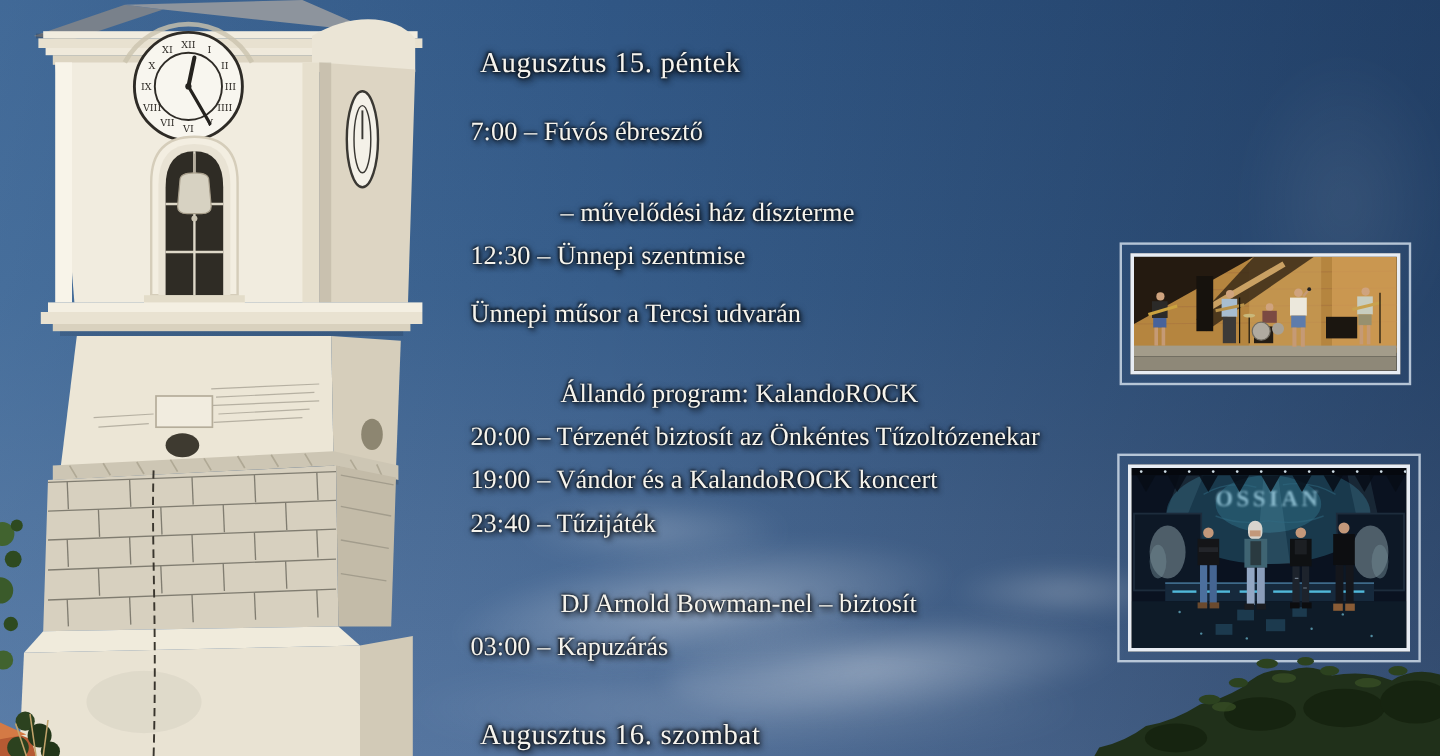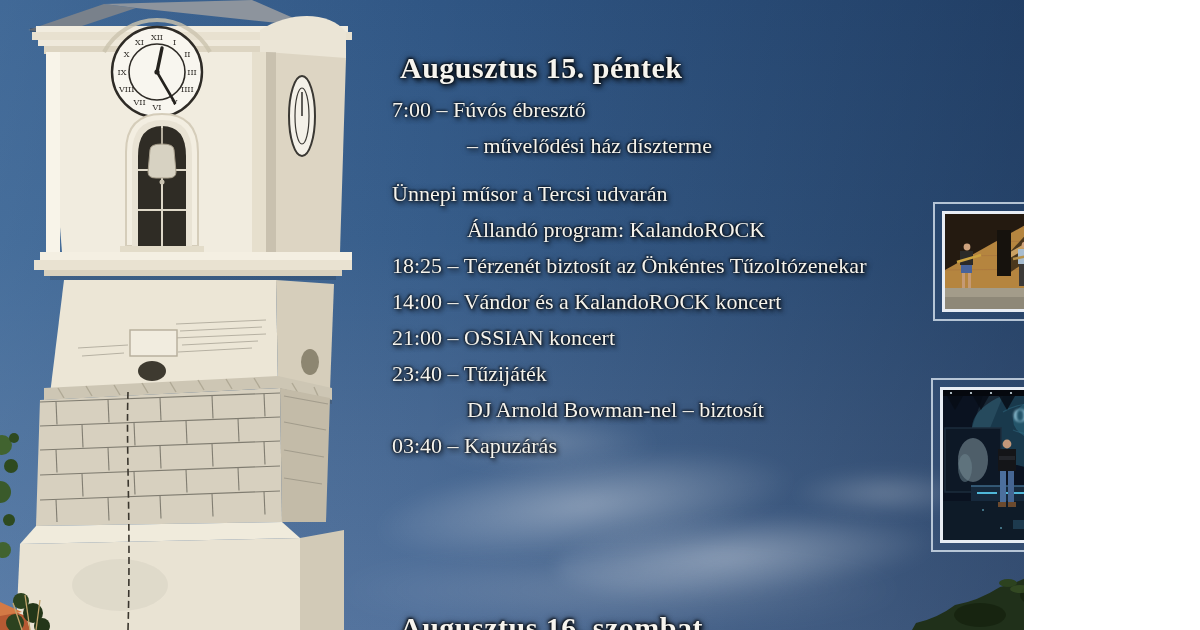--- a/index.html
+++ b/index.html
@@ -1,46 +1,46 @@
 <!DOCTYPE html>
 <html><head>
 <meta charset="utf-8">
 <style>
   html,body{margin:0;padding:0;}
   body{width:1200px;height:630px;overflow:hidden;position:relative;
        font-family:"Liberation Serif","DejaVu Serif",serif;}
-  .stage{position:absolute;inset:0;width:1024px;height:630px;overflow:hidden;
+  .stage{position:absolute;inset:0;width:1200px;height:630px;overflow:hidden;
          background:linear-gradient(180deg,#305684 0%,#375d8a 38%,#476892 68%,#53729c 100%);}
   .sky-tint{position:absolute;inset:0;
          background:linear-gradient(92deg,rgba(110,155,200,.28) 0%,rgba(0,0,0,0) 42%,rgba(8,22,48,.38) 100%);}
   .cloud{position:absolute;border-radius:50%;pointer-events:none;}
   .c1{left:370px;top:455px;width:430px;height:100px;filter:blur(7px);opacity:.42;
       background:radial-gradient(ellipse at 50% 50%,rgba(255,255,255,.85),rgba(255,255,255,0) 70%);transform:rotate(-7deg);}
   .c2{left:555px;top:515px;width:380px;height:80px;filter:blur(8px);opacity:.5;
       background:radial-gradient(ellipse at 45% 50%,rgba(245,248,252,.8),rgba(255,255,255,0) 72%);transform:rotate(-4deg);}
   .c3{left:430px;top:415px;width:230px;height:55px;filter:blur(9px);opacity:.28;
       background:radial-gradient(ellipse,rgba(255,255,255,.8),rgba(255,255,255,0) 70%);}
   .c4{left:790px;top:470px;width:190px;height:46px;filter:blur(8px);opacity:.3;
       background:radial-gradient(ellipse,rgba(255,255,255,.8),rgba(255,255,255,0) 70%);}
   .c5{left:340px;top:555px;width:560px;height:70px;filter:blur(12px);opacity:.22;
       background:radial-gradient(ellipse,rgba(255,255,255,.8),rgba(255,255,255,0) 75%);}
   .c6{left:1030px;top:40px;width:180px;height:260px;filter:blur(14px);opacity:.07;
       background:radial-gradient(ellipse,#fff,rgba(255,255,255,0) 70%);}
 
   .tower{position:absolute;left:0;top:0;}
 
-  .headline{position:absolute;white-space:nowrap;color:#f6f4ee;font-weight:700;
-      font-size:30px;letter-spacing:.5px;
-      text-shadow:0 0 3px rgba(0,0,0,.95),0 0 7px rgba(0,0,0,.8),2px 3px 5px rgba(0,0,0,.75),-1px -1px 3px rgba(0,0,0,.6);margin-top:11px;}
+  .headline{position:absolute;white-space:nowrap;color:#f6f4ee;font-weight:400;
+      font-size:24px;letter-spacing:.5px;
+      text-shadow:0 0 3px rgba(0,0,0,.95),0 0 7px rgba(0,0,0,.8),2px 3px 5px rgba(0,0,0,.75),-1px -1px 3px rgba(0,0,0,.6);}
   .day1-title{left:400px;top:40px;}
   .day2-title{left:400px;top:600px;}
   .schedule{position:absolute;left:392px;top:92px;width:780px;}
   .sched-line{white-space:nowrap;color:#f5f3ec;font-size:22px;line-height:36px;height:36px;
       text-shadow:0 0 3px rgba(0,0,0,.9),0 0 6px rgba(0,0,0,.55),2px 3px 4px rgba(0,0,0,.65),-1px -1px 2px rgba(0,0,0,.5);}
-  .sched-line.indent{padding-left:75px;}
+  .sched-line.indent{padding-left:75px;margin-top:31px;}
   .sched-line.gap{margin-top:12px;}
 
   .photo{position:absolute;border:2px solid rgba(206,218,232,.85);padding:7px;box-sizing:border-box;
          background:transparent;}
   .photo-inner{width:100%;height:100%;border:3px solid #e8edf4;box-sizing:border-box;overflow:hidden;background:#111;}
   .photo-inner svg{display:block;width:100%;height:100%;}
   .photo1{left:933px;top:202px;width:243px;height:119px;}
   .photo2{left:931px;top:378px;width:253px;height:174px;}
 
   .pines{position:absolute;left:860px;top:545px;}
@@ -231,28 +231,28 @@
           <line x1="36" y1="630" x2="40" y2="600"></line>
         <line x1="22" y1="630" x2="13" y2="603"></line>
       </g>
     </g>
   </svg>
 
   <div class="headline day1-title">Augusztus 15. péntek</div>
   <div class="schedule" id="schedule">
       <div class="sched-line">7:00 – Fúvós ébresztő</div>
       <div class="sched-line indent">– művelődési ház díszterme</div>
+      <div class="sched-line">12:30 – Ünnepi szentmise</div>
       <div class="sched-line gap">Ünnepi műsor a Tercsi udvarán</div>
       <div class="sched-line indent">Állandó program: KalandoROCK</div>
-      <div class="sched-line">18:25 – Térzenét biztosít az Önkéntes Tűzoltózenekar</div>
-      <div class="sched-line">14:00 – Vándor és a KalandoROCK koncert</div>
-      <div class="sched-line">21:00 – OSSIAN koncert</div>
+      <div class="sched-line">20:00 – Térzenét biztosít az Önkéntes Tűzoltózenekar</div>
+      <div class="sched-line">19:00 – Vándor és a KalandoROCK koncert</div>
       <div class="sched-line">23:40 – Tűzijáték</div>
       <div class="sched-line indent">DJ Arnold Bowman-nel – biztosít</div>
-      <div class="sched-line">03:40 – Kapuzárás</div>
+      <div class="sched-line">03:00 – Kapuzárás</div>
     </div>
   <div class="headline day2-title">Augusztus 16. szombat</div>
 
   <div class="photo photo1">
     <div class="photo-inner">
       <svg viewBox="0 0 219 95" preserveAspectRatio="none">
         <rect width="219" height="80" fill="#b5853f"></rect>
         <g stroke="#a9763f" stroke-width="1" opacity="0.7">
           <line x1="0" y1="14" x2="219" y2="12"></line>
             <line x1="0" y1="28" x2="219" y2="26"></line>

